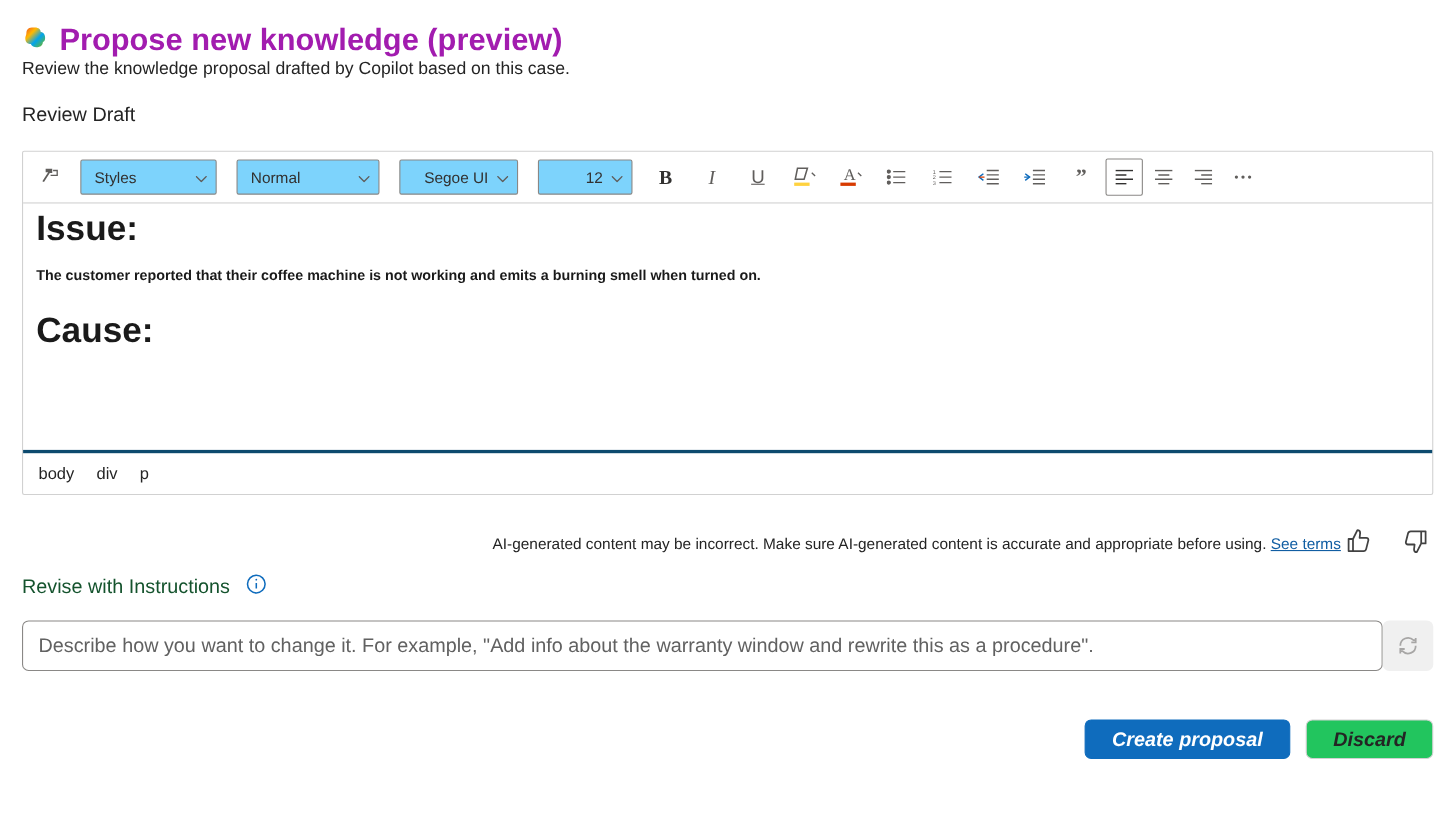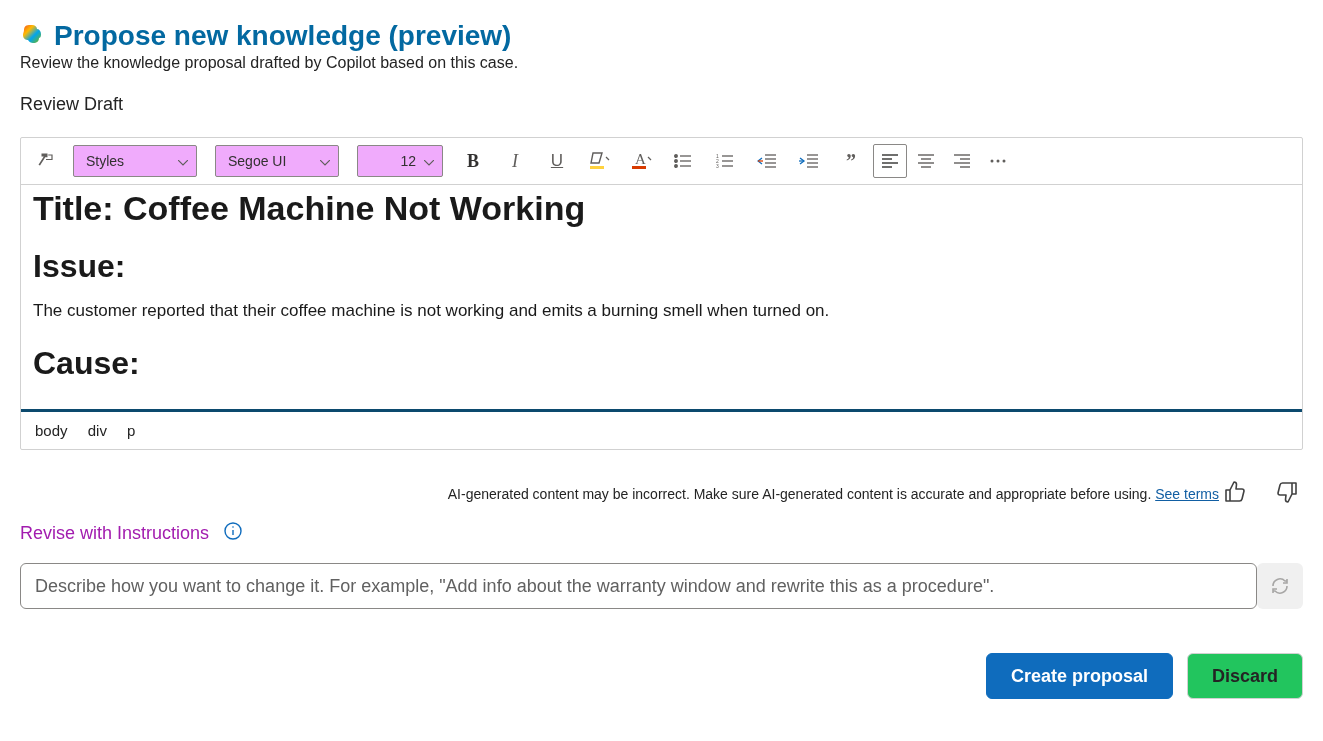--- a/index.html
+++ b/index.html
@@ -1,68 +1,68 @@
 <!DOCTYPE html>
 <html><head>
   <meta charset="utf-8">
   <style>
     * { box-sizing: border-box; margin: 0; padding: 0; }
     body { font-family: "Segoe UI", Arial, sans-serif; background: #fff; padding: 20px 20px 40px 20px; color: #242424; }
 
     .header { display: flex; align-items: center; gap: 10px; margin-bottom: 2px; }
-    .header h1 { font-size: 28px; font-weight: 600; color: #0369a1; }
+    .header h1 { font-size: 28px; font-weight: 600; color: #a21caf; }
 
     .subtitle { font-size: 16px; color: #242424; margin-bottom: 22px; }
 
     .review-label { font-size: 18px; font-weight: 400; color: #242424; margin-bottom: 22px; }
 
     .editor-wrap { border: 1px solid #d1d1d1; border-radius: 2px; }
 
     .toolbar { display: flex; align-items: center; padding: 6px 8px; border-bottom: 1px solid #d1d1d1; gap: 2px; flex-wrap: nowrap; }
     .tb-btn { display: inline-flex; align-items: center; justify-content: center; width: 34px; height: 34px; background: transparent; border: none; color: #323130; cursor: pointer; border-radius: 2px; }
     .tb-btn.active { border: 1px solid #8a8886; }
     .tb-btn.wide { width: 40px; }
 
-    .select-wrap { position: relative; display: inline-flex; align-items: center; border: 1px solid #8a8886; border-radius: 2px; height: 32px; padding: 0 26px 0 12px; margin: 0 8px; background: #f0abfc; cursor: pointer; font-size: 14px; color: #323130; }
+    .select-wrap { position: relative; display: inline-flex; align-items: center; border: 1px solid #8a8886; border-radius: 2px; height: 32px; padding: 0 26px 0 12px; margin: 0 8px; background: #7dd3fc; cursor: pointer; font-size: 14px; color: #323130; }
     .select-wrap .caret { position: absolute; right: 8px; top: 50%; transform: translateY(-50%); }
     .sw-styles { width: 124px; }
     .sw-format { width: 130px; }
-    .sw-font   { width: 124px; }
+    .sw-font   { width: 108px; justify-content: flex-end; }
     .sw-size   { width: 86px; justify-content: flex-end; }
 
     .editor-body { position: relative; height: 224px; overflow-y: scroll; padding: 4px 18px 14px 12px; }
     .editor-body::-webkit-scrollbar { width: 17px; }
     .editor-body::-webkit-scrollbar-track { background: #f7f7f7; }
     .editor-body::-webkit-scrollbar-thumb { background: #c1c1c1; }
     .editor-body::-webkit-scrollbar-button:single-button { background: #f7f7f7; height: 17px; width: 17px; display: block; }
 
     .doc-title { font-size: 34px; font-weight: 700; color: #1a1a1a; margin-bottom: 20px; }
     .doc-h2 { font-size: 32px; font-weight: 700; color: #1a1a1a; margin-bottom: 16px; }
-    .doc-p  { font-size: 17px; font-weight: 400; color: #1a1a1a; margin-bottom: 24px; }
+    .doc-p  { font-size: 13px; font-weight: 700; color: #1a1a1a; margin-bottom: 24px; }
 
     .status-bar { border-top: 3px solid #0c4a6e; padding: 10px 14px; font-size: 15px; color: #242424; }
     .status-bar span { margin-right: 16px; }
 
     .disclaimer-row { display: flex; justify-content: flex-end; align-items: center; margin-top: 26px; margin-left: 24px; }
     .disclaimer { font-size: 14px; color: #242424; }
     .disclaimer a { color: #115ea3; text-decoration: underline; }
     .feedback { display: flex; gap: 20px; }
     .fb-btn { background: none; border: none; cursor: pointer; padding: 4px; }
 
     .revise-row { display: flex; align-items: center; gap: 14px; margin-top: 10px; }
-    .revise-label { font-size: 18px; color: #a21caf; }
+    .revise-label { font-size: 18px; color: #14532d; }
 
     .input-row { display: flex; gap: 0; margin-top: 18px; align-items: stretch; }
     .revise-input { flex: 1; height: 46px; border: 1px solid #8a8886; border-radius: 6px; padding: 0 14px; font-size: 18px; color: #323130; font-family: inherit; }
     .revise-input::placeholder { color: #616161; }
     .refresh-btn { width: 46px; height: 46px; border: none; border-radius: 6px; background: #f0f0f0; display: inline-flex; align-items: center; justify-content: center; cursor: pointer; }
     .refresh-btn svg { opacity: .5; }
 
     .footer { display: flex; justify-content: flex-end; gap: 14px; margin-top: 44px; }
-    .btn { height: 46px; padding: 0 24px; border-radius: 6px; font-size: 18px; font-weight: 600; cursor: pointer; font-family: inherit; }
+    .btn { height: 36px; padding: 0 24px; border-radius: 6px; font-size: 18px; font-weight: 600; cursor: pointer; font-family: inherit; font-style: italic; }
     .btn-primary { background: #0f6cbd; color: #fff; border: 1px solid #0f6cbd; }
     .btn-secondary { background: #22c55e; color: #242424; border: 1px solid #d1d1d1; }
 
     .caret-svg { width: 10px; height: 6px; }
   </style>
 </head>
 <body>
 
 <div class="header">
   <span>
@@ -97,20 +97,28 @@
 
     <div class="select-wrap sw-styles">
       <span>Styles</span>
       <span class="caret">
         <svg class="caret-svg" viewBox="0 0 10 6">
             <path d="M0 0 L5 5 L10 0" fill="none" stroke="#605e5c" stroke-width="1.2"></path>
           </svg>
       </span>
     </div>
 
+    <div class="select-wrap sw-format">
+      <span>Normal</span>
+      <span class="caret">
+        <svg class="caret-svg" viewBox="0 0 10 6">
+            <path d="M0 0 L5 5 L10 0" fill="none" stroke="#605e5c" stroke-width="1.2"></path>
+          </svg>
+      </span>
+    </div>
 
     <div class="select-wrap sw-font">
       <span>Segoe UI</span>
       <span class="caret">
         <svg class="caret-svg" viewBox="0 0 10 6">
             <path d="M0 0 L5 5 L10 0" fill="none" stroke="#605e5c" stroke-width="1.2"></path>
           </svg>
       </span>
     </div>
 
@@ -229,21 +237,20 @@
     <button class="tb-btn">
       <svg width="16" height="4" viewBox="0 0 16 4">
         <circle cx="2" cy="2" r="1.5" fill="#605e5c"></circle>
           <circle cx="8" cy="2" r="1.5" fill="#605e5c"></circle>
           <circle cx="14" cy="2" r="1.5" fill="#605e5c"></circle>
       </svg>
     </button>
   </div>
 
   <div class="editor-body">
-    <h1 class="doc-title">Title: Coffee Machine Not Working</h1>
     <h2 class="doc-h2">Issue:</h2>
     <p class="doc-p">The customer reported that their coffee machine is not working and emits a burning smell when turned on.</p>
     <h2 class="doc-h2">Cause:</h2>
     <p class="doc-p" style="height:80px"></p>
   </div>
 
   <div class="status-bar">
     <span>body</span>
     <span>div</span>
     <span>p</span>

